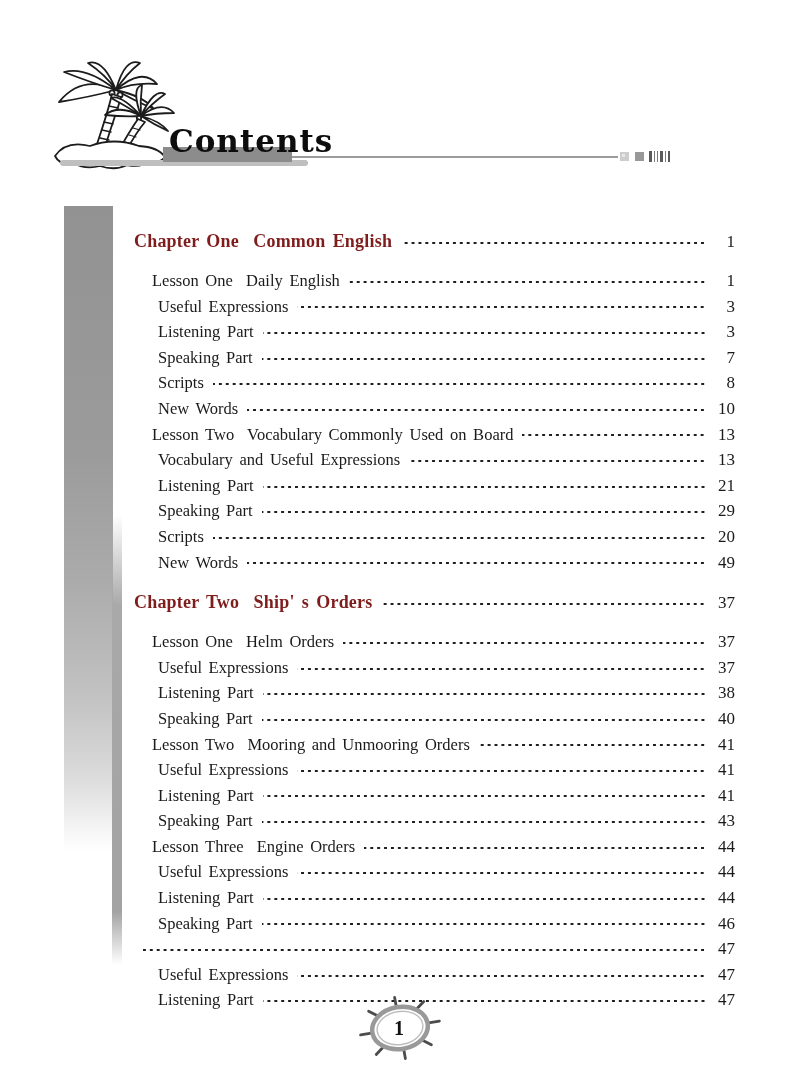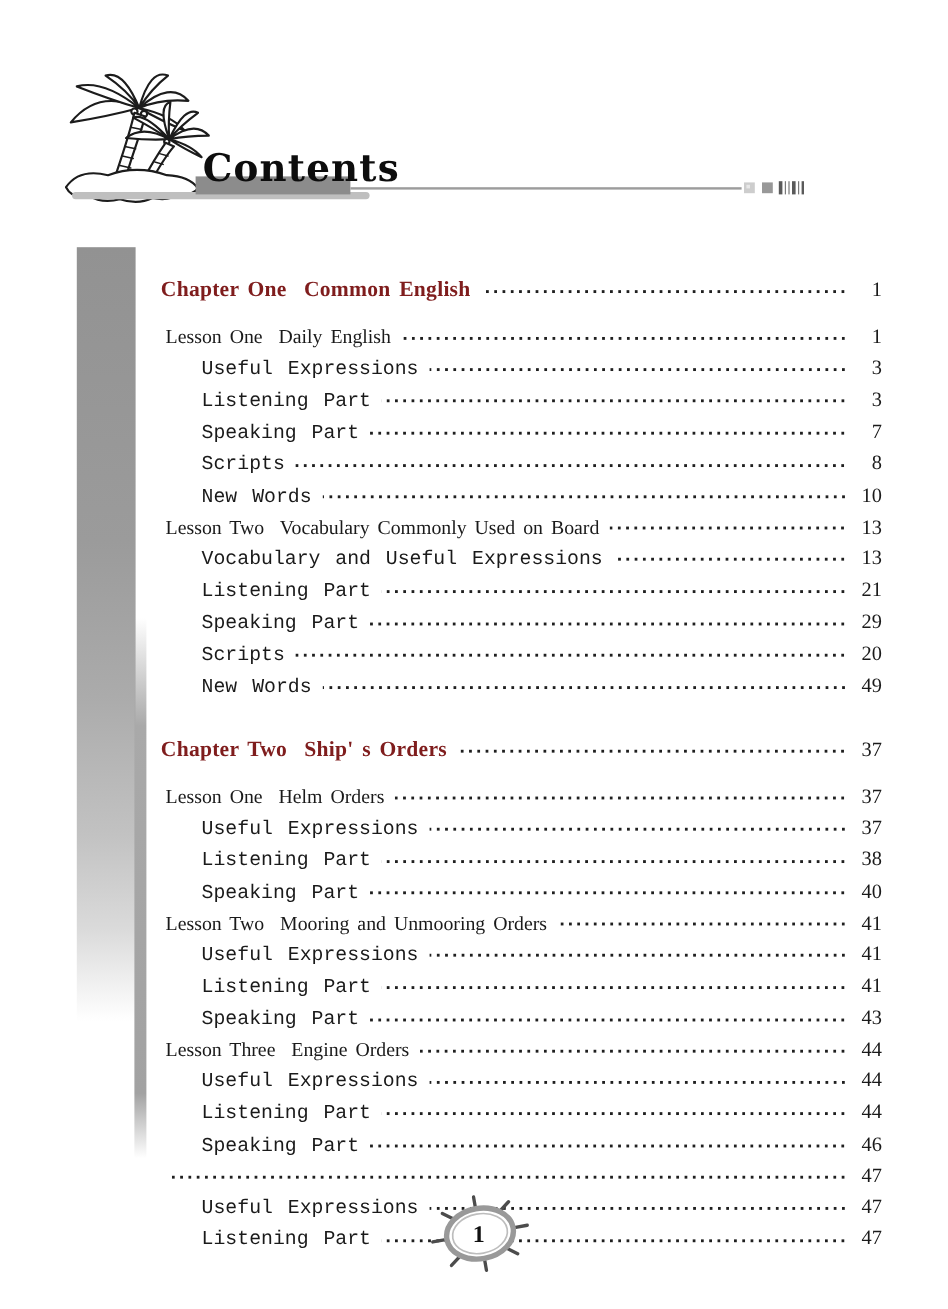--- a/index.html
+++ b/index.html
@@ -57,23 +57,23 @@
     background:linear-gradient(to bottom,
       rgba(170,170,170,0) 0%, #a9a9a9 20%, #a2a2a2 88%, rgba(195,195,195,0) 100%);
   }
 
   
   .toc{position:absolute;left:134px;top:227px;width:601px;}
   .toc-row{display:flex;align-items:baseline;line-height:25.6px;}
   .toc-label{white-space:pre;word-spacing:2.5px;}
   .lvl-chapter{line-height:28px;}
   .lvl-chapter .toc-label{font-size:18px;font-weight:700;color:#7f1d1d;letter-spacing:0.2px;}
-  .lvl-lesson .toc-label{font-size:16.5px;margin-left:4px;}
-  .lvl-sub .toc-label{font-size:16.5px;margin-left:34px;font-family:Liberation Mono, monospace;}
-  .gap-chapter{margin-top:25px;}
+  .lvl-lesson .toc-label{font-size:16.5px;margin-left:18px;}
+  .lvl-sub .toc-label{font-size:16.5px;margin-left:24px;}
+  .gap-chapter{margin-top:13px;}
   .gap-after-chapter{margin-top:12px;}
   .leader{
     flex:1 1 auto;height:4px;align-self:center;
     margin:2px 9px 0 9px;
     background-image:radial-gradient(circle,#1f1f1f 1.3px,rgba(0,0,0,0) 1.5px);
     background-size:6.9px 4px;
     background-repeat:repeat-x;
     background-position:right center;
     min-width:24px;
   }

